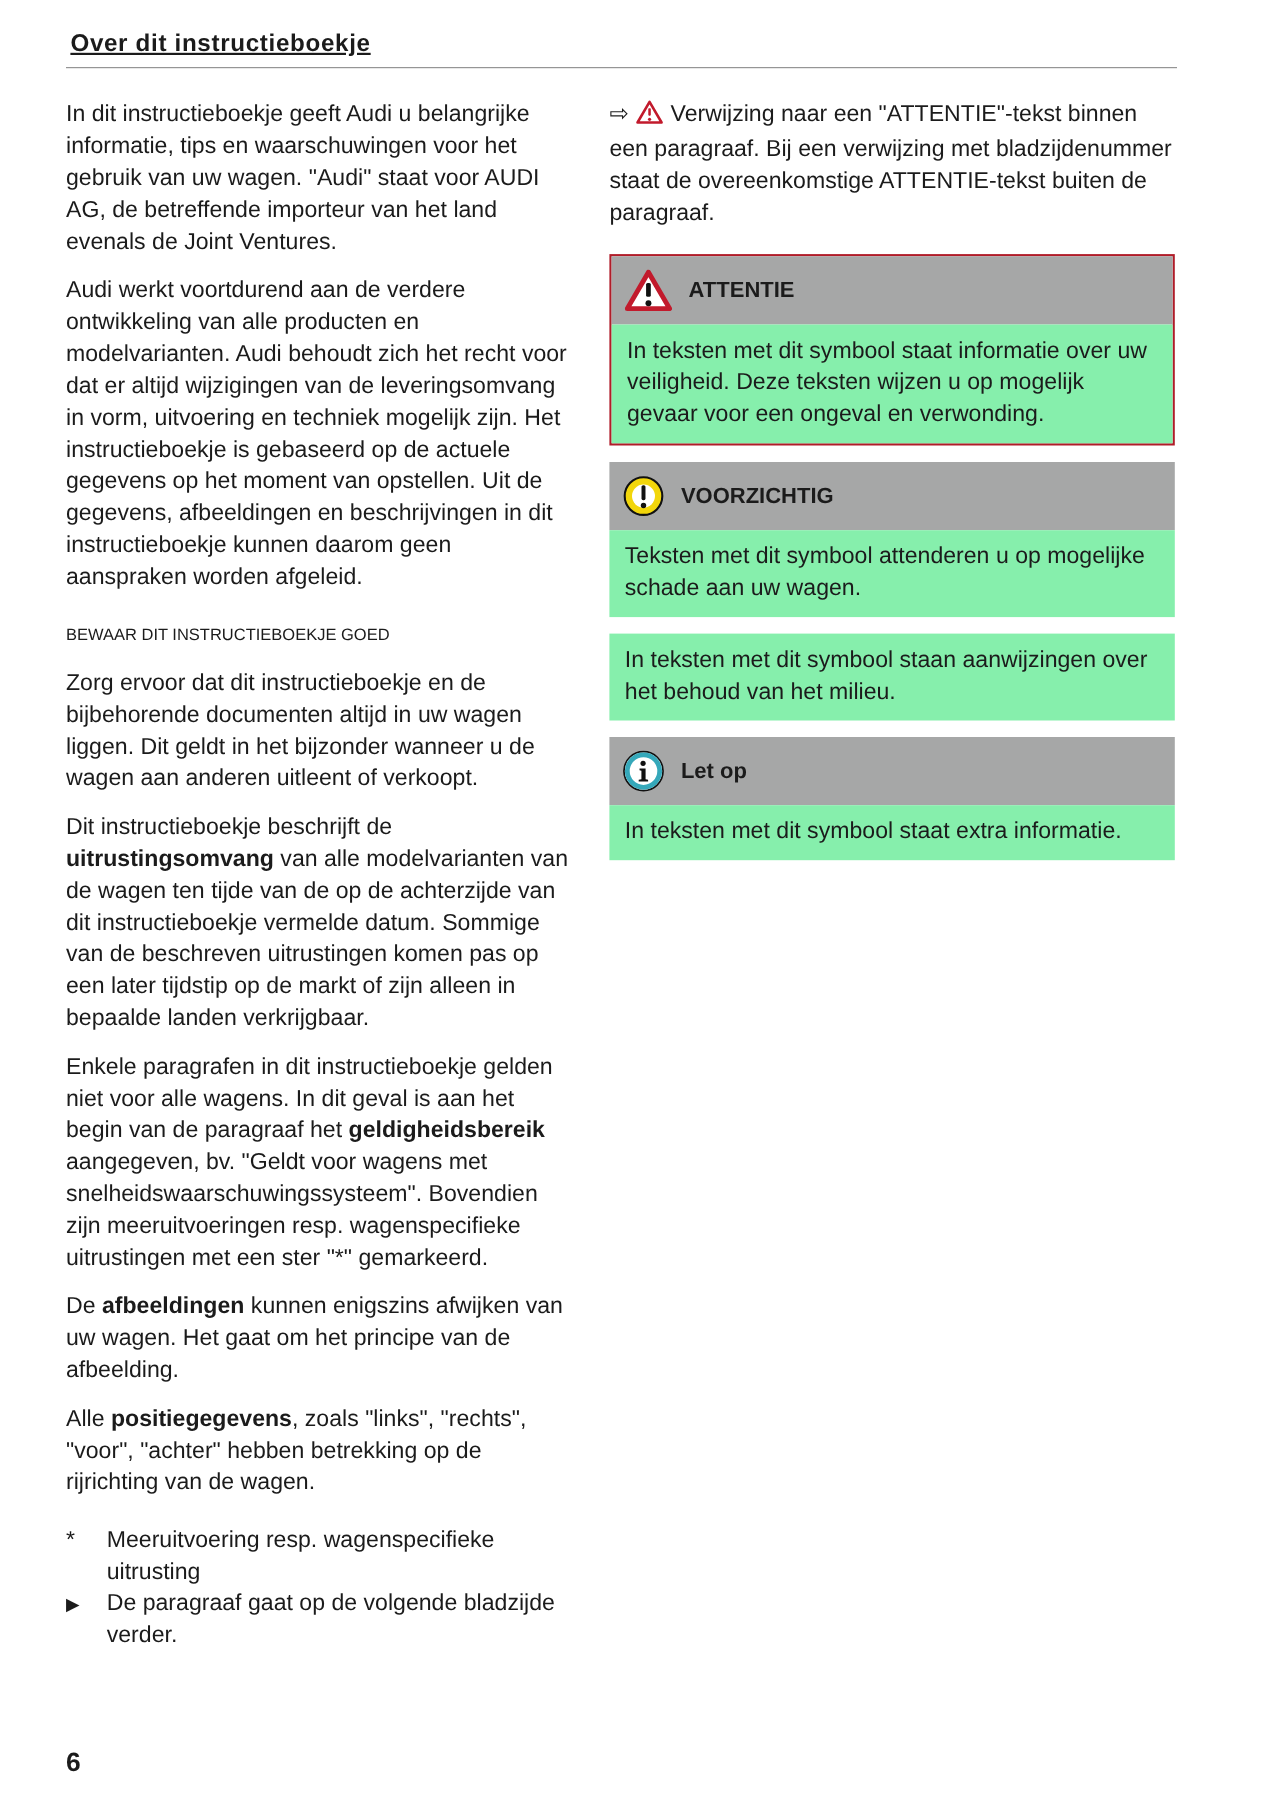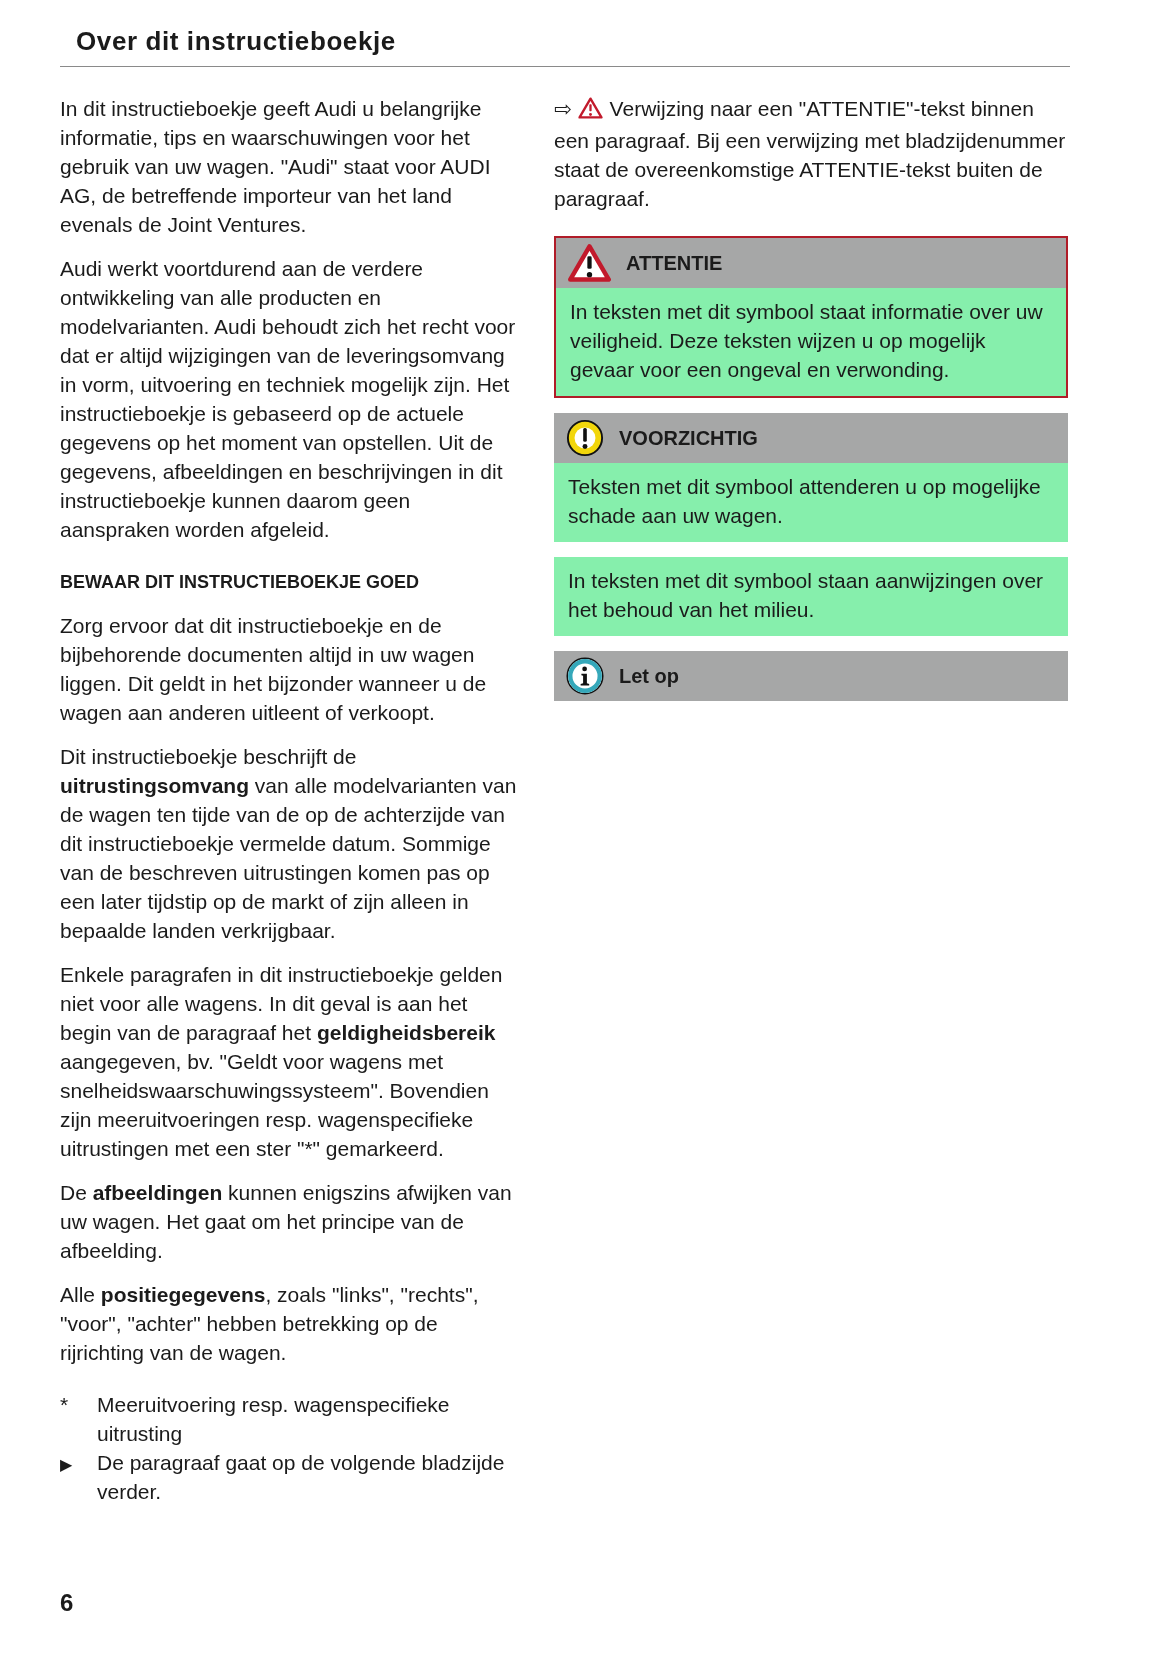--- a/index.html
+++ b/index.html
@@ -6,46 +6,47 @@
   body{
     width:1165px;height:1653px;
     background:#ffffff;
     font-family:"Liberation Sans","DejaVu Sans",sans-serif;
     color:#1b1b1b;
     position:relative;
     overflow:hidden;
   }
   .page-inner{padding:26px 95px 0 60px;}
   .page-title{
-    font-size:26px;font-weight:bold;letter-spacing:.6px;
-    margin:0 0 9px 16px;
+    font-size:22px;font-weight:bold;letter-spacing:.6px;
+    margin:0 0 9px 4px;
+    text-decoration:underline;
   }
   .header-rule{border:none;border-top:1.5px solid #8a8a8a;margin:0 0 0 0;}
   .columns{display:flex;gap:34px;margin-top:27px;}
   .col-left{width:460px;flex:0 0 460px;}
   .col-right{width:514px;flex:0 0 514px;}
   .col-left p, .col-right p{
     font-size:21px;line-height:29px;margin:0 0 15px 0;
   }
   .section-heading{
-    font-size:18px;line-height:29px;font-weight:bold;
+    font-size:15px;line-height:29px;font-weight:normal;
     margin:24px 0 14px 0;
   }
   .legend{margin-top:23px;}
   .legend-row{display:flex;font-size:21px;line-height:29px;}
   .legend-marker{flex:0 0 37px;}
   .legend-marker.triangle{font-size:16px;padding-top:2px;}
   .legend-text{flex:1;}
   
   .xref .arrow{font-size:21px;margin-right:6px;}
   .xref .inline-warn{display:inline-block;vertical-align:-3px;margin-right:7px;}
   .infobox{margin-bottom:15px;}
   .infobox.bordered{border:2px solid #b01c28;}
   .box-header{
-    background:#a6a7a7;height:50px;display:flex;align-items:center;
+    background:#a6a7a7;height:62px;display:flex;align-items:center;
     padding:0 12px;box-sizing:border-box;
   }
   .box-header .icon{flex:0 0 auto;margin-right:15px;display:flex;align-items:center;}
   .box-title{font-size:20px;font-weight:bold;color:#1b1b1b;}
   .box-body{
     background:#86efac;padding:9px 14px 12px 14px;
     font-size:21px;line-height:29px;
   }
   .page-number{
     position:absolute;left:60px;bottom:36px;
@@ -130,19 +131,20 @@
           <span class="icon">
               <svg width="38" height="38" viewBox="0 0 40 40">
                 <circle cx="20" cy="20" r="18.7" fill="#ffffff" stroke="#111111" stroke-width="1.6"></circle>
                 <circle cx="20" cy="20" r="15.5" fill="none" stroke="#35a8ba" stroke-width="4.6"></circle>
                 <circle cx="19.6" cy="12.6" r="2.5" fill="#111111"></circle>
                 <path d="M16.2 17.5 l5.8 0 0 10.2 2.4 0.6 0 1.7 -9 0 0 -1.7 2.6 -0.6 0 -8 -1.8 -0.5 z" fill="#111111"></path>
               </svg>
             </span>
           <span class="box-title">Let op</span>
         </div>
+        <div class="box-body">In teksten met dit symbool staat extra informatie.</div>
       </div>
 
     </div>
   </div>
 </div>
 
 <div class="page-number">6</div>
 
 </body></html>

